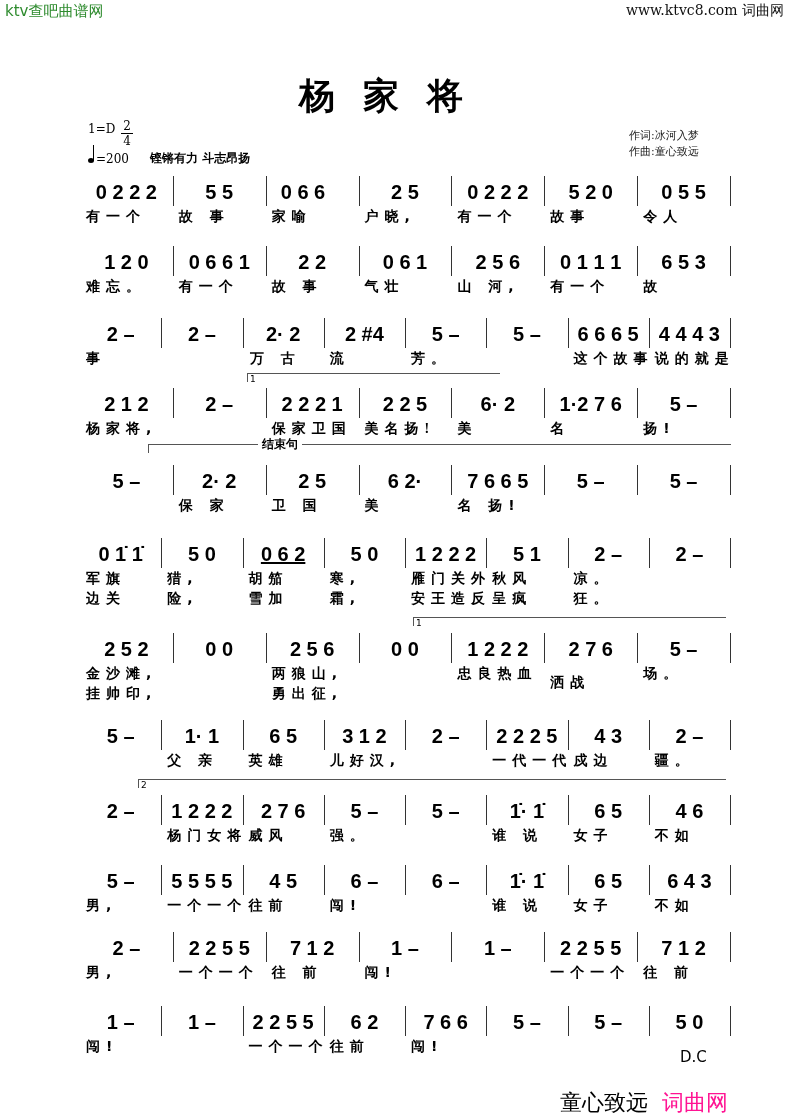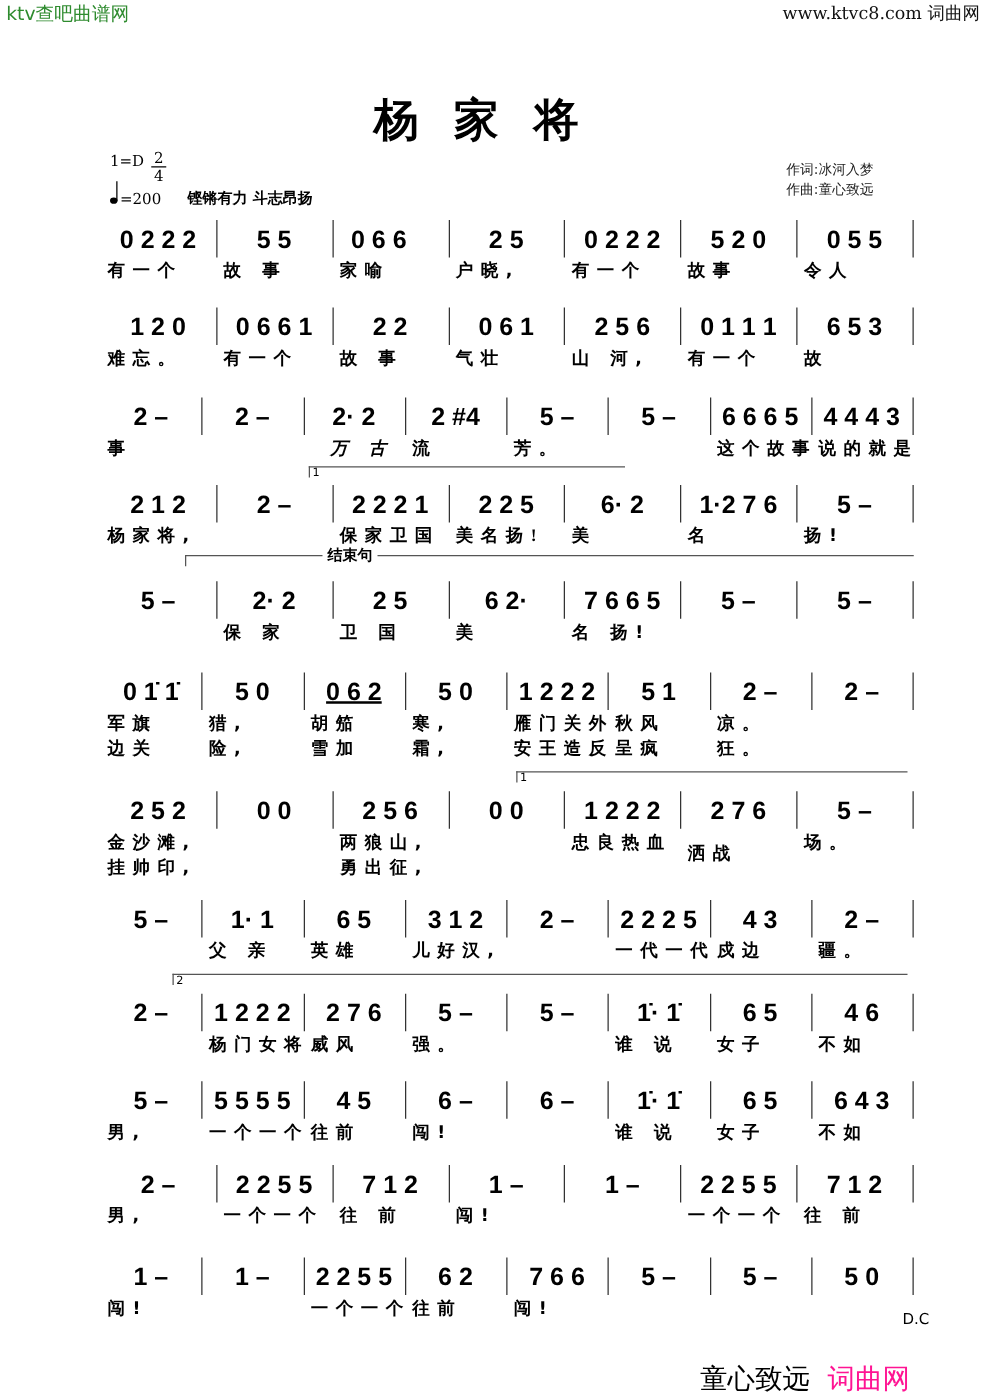--- a/index.html
+++ b/index.html
@@ -15,21 +15,21 @@
   .tempo .note:after { content:""; position:absolute; right:0; bottom:2px; width:1px; height:16px; background:#000; }
   .expr { position:absolute; left:150px; top:150px; font-size:12px; font-weight:bold; }
   .credits { position:absolute; left:629px; top:128px; font-size:11px; line-height:16px; color:#222; }
 
   .row { position:absolute; left:80px; width:650px; }
   .m { position:absolute; top:0; height:28px; display:flex; align-items:center; justify-content:space-around; font-weight:bold; font-size:20px; font-family:"Liberation Sans", sans-serif; }
   .bl { position:absolute; top:-2px; width:1px; height:30px; background:#333; }
   .lyr { position:absolute; font-size:14px; font-weight:bold; white-space:nowrap; letter-spacing:6px; }
   .volta { position:absolute; border-top:1px solid #555; border-left:1px solid #555; height:8px; font-size:9px; padding-left:2px; }
   .endlbl { position:absolute; font-size:12px; font-weight:bold; background:#fff; padding:0 4px; }
-  .dc { position:absolute; left:722px; top:1048px; font-size:12px;text-align:center; }
+  .dc { position:absolute; left:680px; top:1048px; font-size:15px;text-align:center; }
   .footer { position:absolute; left:560px; top:1088px; font-size:22px; }
   .footer .brand { color:#ff1493; margin-left:14px; }
 </style>
 </head>
 <body>
 
 <div class="wm-left">ktv查吧曲谱网</div>
 <div class="wm-right">
   <span>www.ktvc8.com</span>
   <span>词曲网</span>
@@ -101,21 +101,21 @@
     </div>
     <div class="row" style="top: 320px; left: 80px;">
       <div class="m" style="left: 0px; width: 81.25px;">2  –</div>
       <div class="bl" style="left: 81.25px;"></div>
       <div class="lyr" style="left: 6px; top: 30px;">事</div>
       <div class="m" style="left: 81.25px; width: 81.25px;">2  –</div>
       <div class="bl" style="left: 162.5px;"></div>
       <div class="lyr" style="left: 87.25px; top: 30px;"></div>
       <div class="m" style="left: 162.5px; width: 81.25px;">2· 2</div>
       <div class="bl" style="left: 243.75px;"></div>
-      <div class="lyr" style="left: 184px; top: 30px; font-style: italic;">万 古</div>
+      <div class="lyr" style="left: 170px; top: 30px;">万 古</div>
       <div class="m" style="left: 243.75px; width: 81.25px;">2  #4</div>
       <div class="bl" style="left: 325px;"></div>
       <div class="lyr" style="left: 249.75px; top: 30px;">流</div>
       <div class="m" style="left: 325px; width: 81.25px;">5  –</div>
       <div class="bl" style="left: 406.25px;"></div>
       <div class="lyr" style="left: 331px; top: 30px;">芳。</div>
       <div class="m" style="left: 406.25px; width: 81.25px;">5  –</div>
       <div class="bl" style="left: 487.5px;"></div>
       <div class="lyr" style="left: 412.25px; top: 30px;"></div>
       <div class="m" style="left: 487.5px; width: 81.25px;">6 6 6 5</div>

